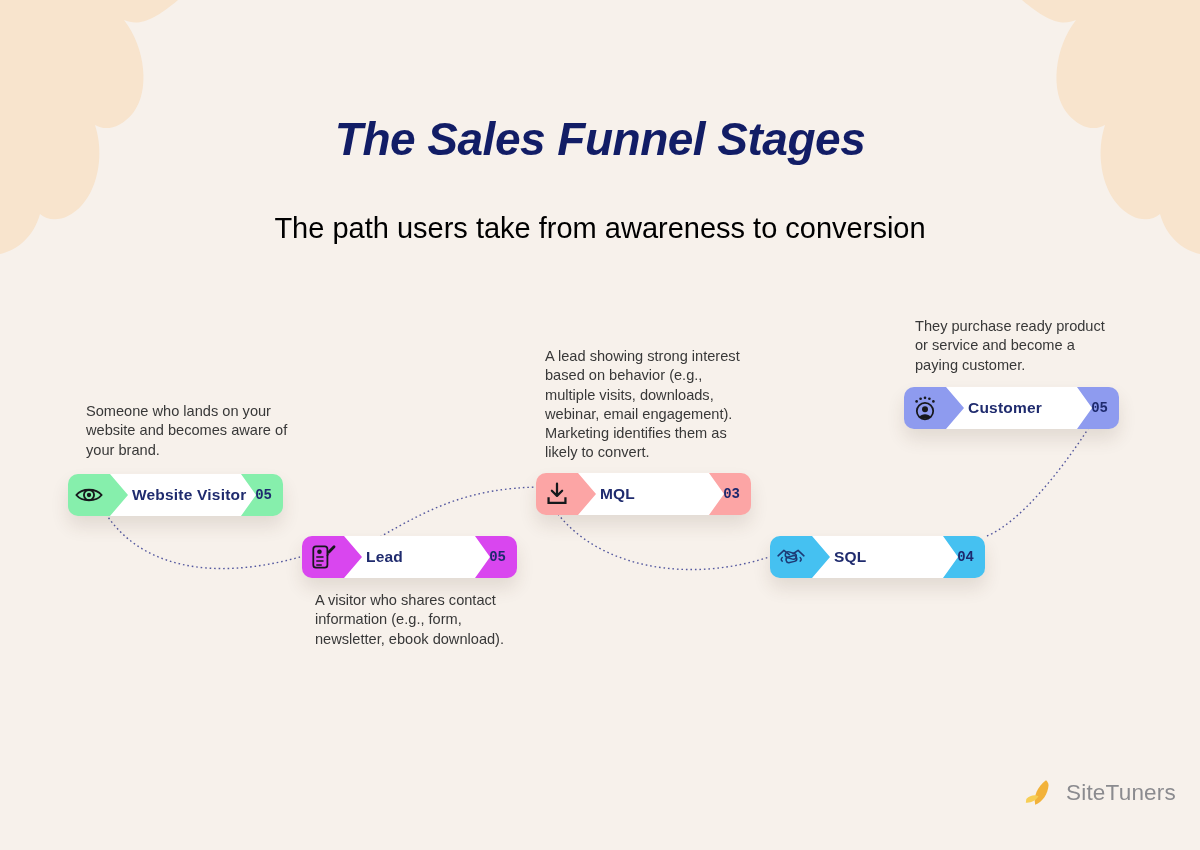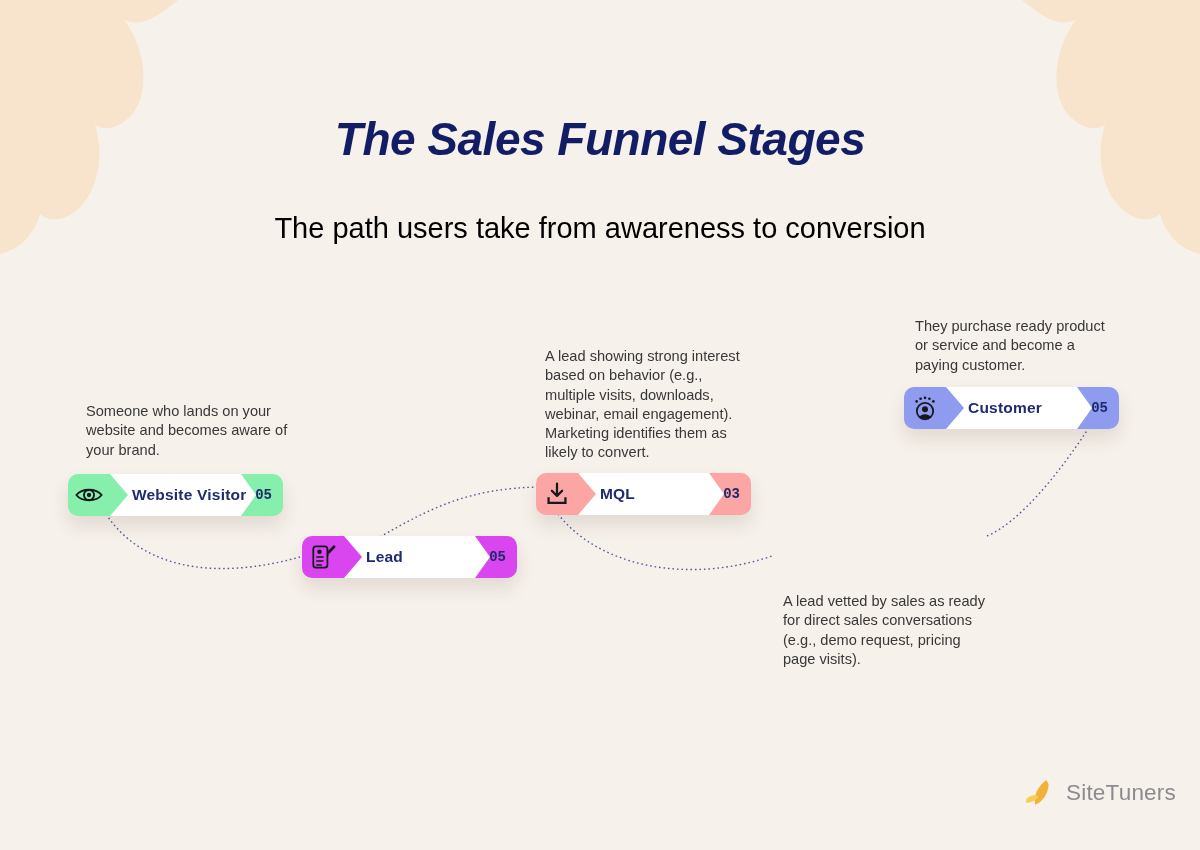--- a/index.html
+++ b/index.html
@@ -95,20 +95,23 @@
       <svg width="30" height="30" viewBox="0 0 32 32">
         <path d="M2.5 16 C8.5 8.5 23.5 8.5 29.5 16 C23.5 23.5 8.5 23.5 2.5 16 Z" fill="none" stroke="#17181C" stroke-width="2" stroke-linejoin="round"></path>
         <circle cx="16" cy="16" r="5.4" fill="none" stroke="#17181C" stroke-width="2"></circle>
         <circle cx="16" cy="16" r="2.3" fill="#17181C"></circle>
       </svg>
     </span>
     <span class="stage-label">Website Visitor</span>
     <span class="stage-num">05</span>
   </div>
 
+  <div class="stage-desc desc d2">A visitor who shares contact
+information (e.g., form,
+newsletter, ebook download).</div>
   <div class="banner b2" style="background-color: #d946ef;">
     <div class="band"></div>
     <span class="stage-icon">
       <svg width="30" height="30" viewBox="0 0 34 34">
         <rect x="6" y="5" width="16" height="24" rx="3" fill="none" stroke="#17181C" stroke-width="2"></rect>
         <circle cx="13" cy="11" r="2.6" fill="#17181C"></circle>
         <path d="M10 17 h7 M10 21.5 h7 M10 26 h5" stroke="#17181C" stroke-width="1.7" stroke-linecap="round"></path>
         <path d="M23.5 11.5 L29.5 5.5" stroke="#17181C" stroke-width="3.2" stroke-linecap="round"></path>
         <path d="M22.2 13 l1.8 1.8 -3.2 1.2 z" fill="#17181C"></path>
       </svg>
@@ -128,24 +131,34 @@
     <span class="stage-icon">
       <svg width="30" height="30" viewBox="0 0 32 32">
         <path d="M16 5 V17 M10.5 12.5 L16 18 L21.5 12.5" fill="none" stroke="#15181C" stroke-width="2.4" stroke-linecap="round" stroke-linejoin="round"></path>
         <path d="M7 19.5 V25.5 H25 V19.5" fill="none" stroke="#15181C" stroke-width="2.4"></path>
       </svg>
     </span>
     <span class="stage-label">MQL</span>
     <span class="stage-num">03</span>
   </div>
 
-  <div class="stage-desc desc d4">A lead vetted by sales as ready
-for direct sales conversations
-(e.g., demo request, pricing
-page visits).</div>
+  <div class="banner b4" style="background-color: rgb(69, 193, 241);">
+    <div class="band"></div>
+    <span class="stage-icon">
+      <svg width="32" height="27" viewBox="0 0 36 30">
+        <path d="M2.5 13 L9.5 6.5 L16 11.5" fill="none" stroke="#1D3A75" stroke-width="1.9" stroke-linecap="round" stroke-linejoin="round"></path>
+        <path d="M33.5 13 L26.5 6.5 L20.5 10.5" fill="none" stroke="#1D3A75" stroke-width="1.9" stroke-linecap="round" stroke-linejoin="round"></path>
+        <rect x="11" y="9" width="13.5" height="7" rx="3.5" fill="none" stroke="#1D3A75" stroke-width="1.8" transform="rotate(18 17.5 12.5)"></rect>
+        <rect x="12" y="13.5" width="13" height="7" rx="3.5" fill="none" stroke="#1D3A75" stroke-width="1.8" transform="rotate(-14 18.5 17)"></rect>
+        <path d="M7.5 15 c-1.6 1.4 -1.6 3.2 0 4.4 M29 15 c1.6 1.4 1.6 3.2 0 4.4" fill="none" stroke="#1D3A75" stroke-width="1.8" stroke-linecap="round"></path>
+      </svg>
+    </span>
+    <span class="stage-label">SQL</span>
+    <span class="stage-num">04</span>
+  </div>
 
   <div class="stage-desc desc d5">They purchase ready product
 or service and become a
 paying customer.</div>
   <div class="banner b5" style="background-color: rgb(142, 155, 239);">
     <div class="band"></div>
     <span class="stage-icon">
       <svg width="30" height="30" viewBox="0 0 34 34">
         <circle cx="17" cy="20.5" r="9.3" fill="none" stroke="#17181C" stroke-width="2"></circle>
         <circle cx="17" cy="18.5" r="3.4" fill="#17181C"></circle>

